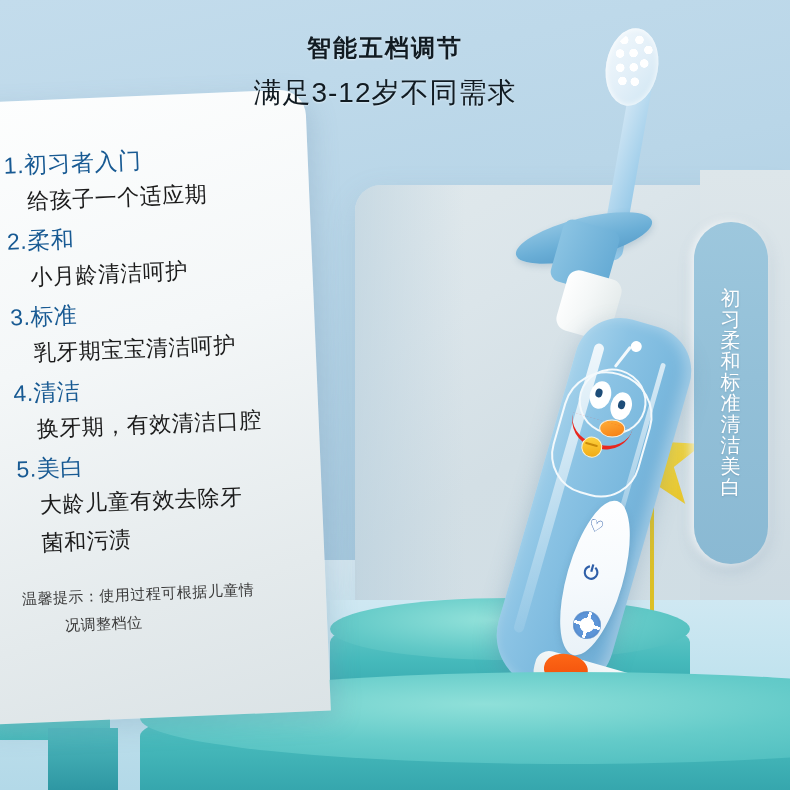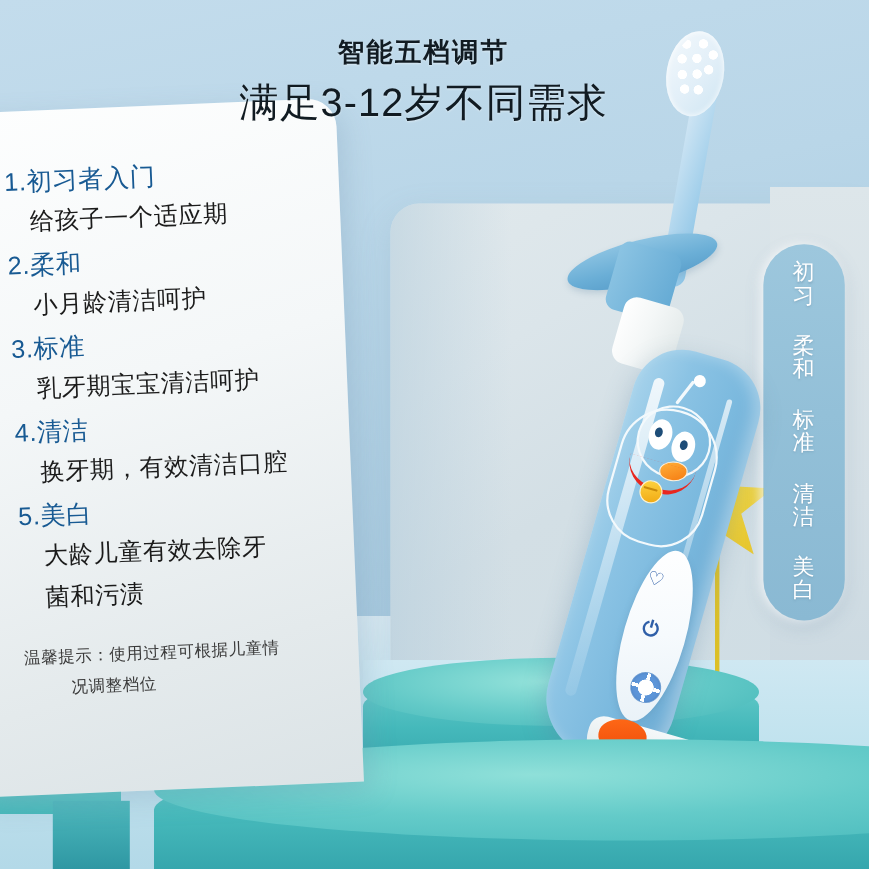--- a/index.html
+++ b/index.html
@@ -53,21 +53,21 @@
   .star-shape{position:absolute;left:0;top:0;width:104px;height:100px;
     background:linear-gradient(160deg,#fbe15f 0%,#f3d63f 45%,#e6c42a 100%);
     clip-path:polygon(50% 0%,63% 34%,99% 36%,71% 59%,82% 96%,50% 74%,18% 96%,29% 59%,1% 36%,37% 34%);
     filter:drop-shadow(0 3px 5px rgba(120,130,90,.28));}
 
   
   .mode-panel{position:absolute;left:694px;top:222px;width:74px;height:342px;
     border-radius:37px;
     background:linear-gradient(180deg,#9dc7dd 0%,#93c0d8 45%,#8ab9d3 100%);
     box-shadow:-3px 0 10px rgba(255,255,255,.75), 0 6px 16px rgba(110,145,170,.25);
-    display:flex;flex-direction:column;align-items:center;justify-content:space-between;
+    display:flex;flex-direction:column;align-items:center;justify-content:center;
     padding:16px 4px;box-sizing:border-box;}
   .mode-item{color:#ffffff;font-size:20px;letter-spacing:1px;line-height:1.05;
     text-align:center;width:28px;text-shadow:0 1px 2px rgba(80,115,140,.35);}
 
   
   .brush{position:absolute;left:318px;top:28px;width:380px;height:690px;}
 
   .bristle-stem{position:absolute;left:300px;top:18px;width:22px;height:216px;
     border-radius:11px;
     background:linear-gradient(100deg,#dcebf6 0%,#bcdcf0 40%,#8cc4e6 100%);
@@ -181,21 +181,21 @@
   .li-desc{color:#1b1b1b;font-size:22px;line-height:38px;padding-left:22px;letter-spacing:.5px;}
   .li-desc.cont{padding-left:22px;}
   .tip{margin-top:22px;color:#3a3a3a;font-size:15px;line-height:28px;letter-spacing:.5px;}
   .tip .l2{display:block;padding-left:42px;}
 
   
   .headline{position:absolute;left:150px;top:26px;width:470px;text-align:center;
     color:#111b22;z-index:40;}
   .hl1{font-size:24px;font-weight:bold;line-height:44px;letter-spacing:2px;
     text-shadow:0 1px 2px rgba(255,255,255,.45);}
-  .hl2{font-size:36px;font-weight:400;line-height:46px;letter-spacing:1px;
+  .hl2{font-size:28px;font-weight:400;line-height:46px;letter-spacing:1px;
     text-shadow:0 1px 2px rgba(255,255,255,.45);}
 </style>
 </head>
 <body>
 
 <div id="stage">
 
   <div class="bg-floor"></div>
   <div class="bg-wallpanel"></div>
   <div class="bg-wallpanel-shade"></div>

